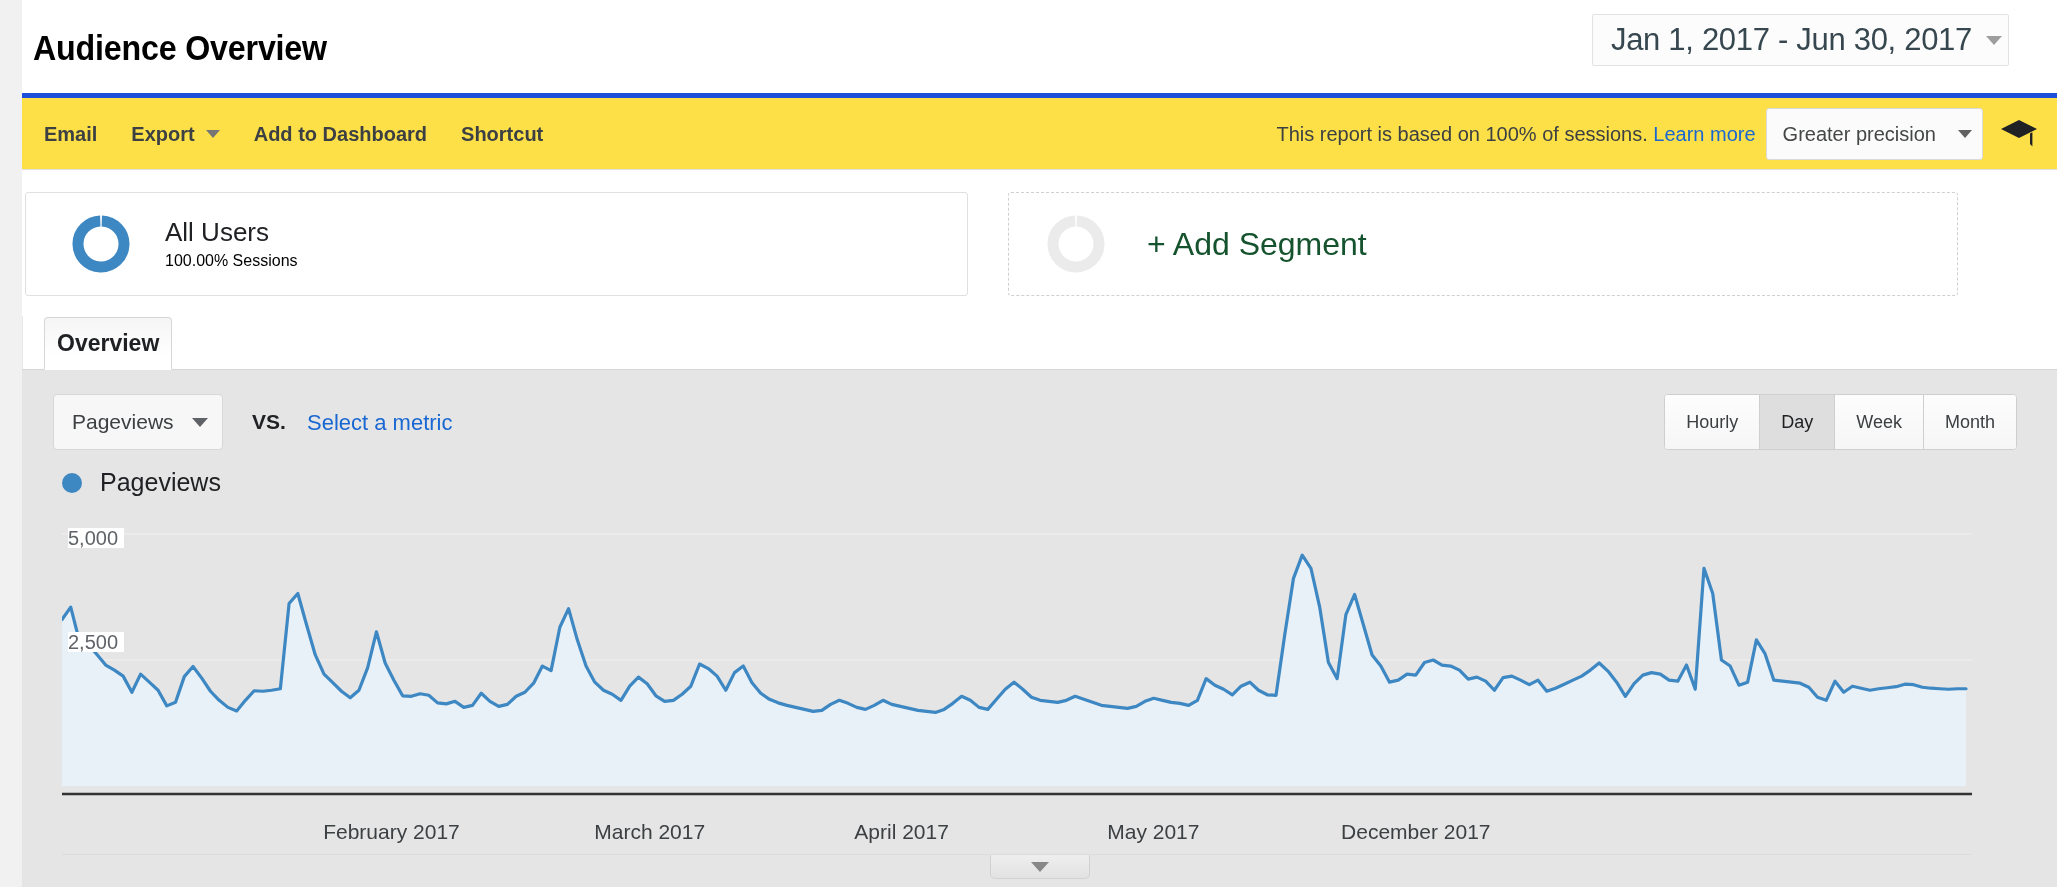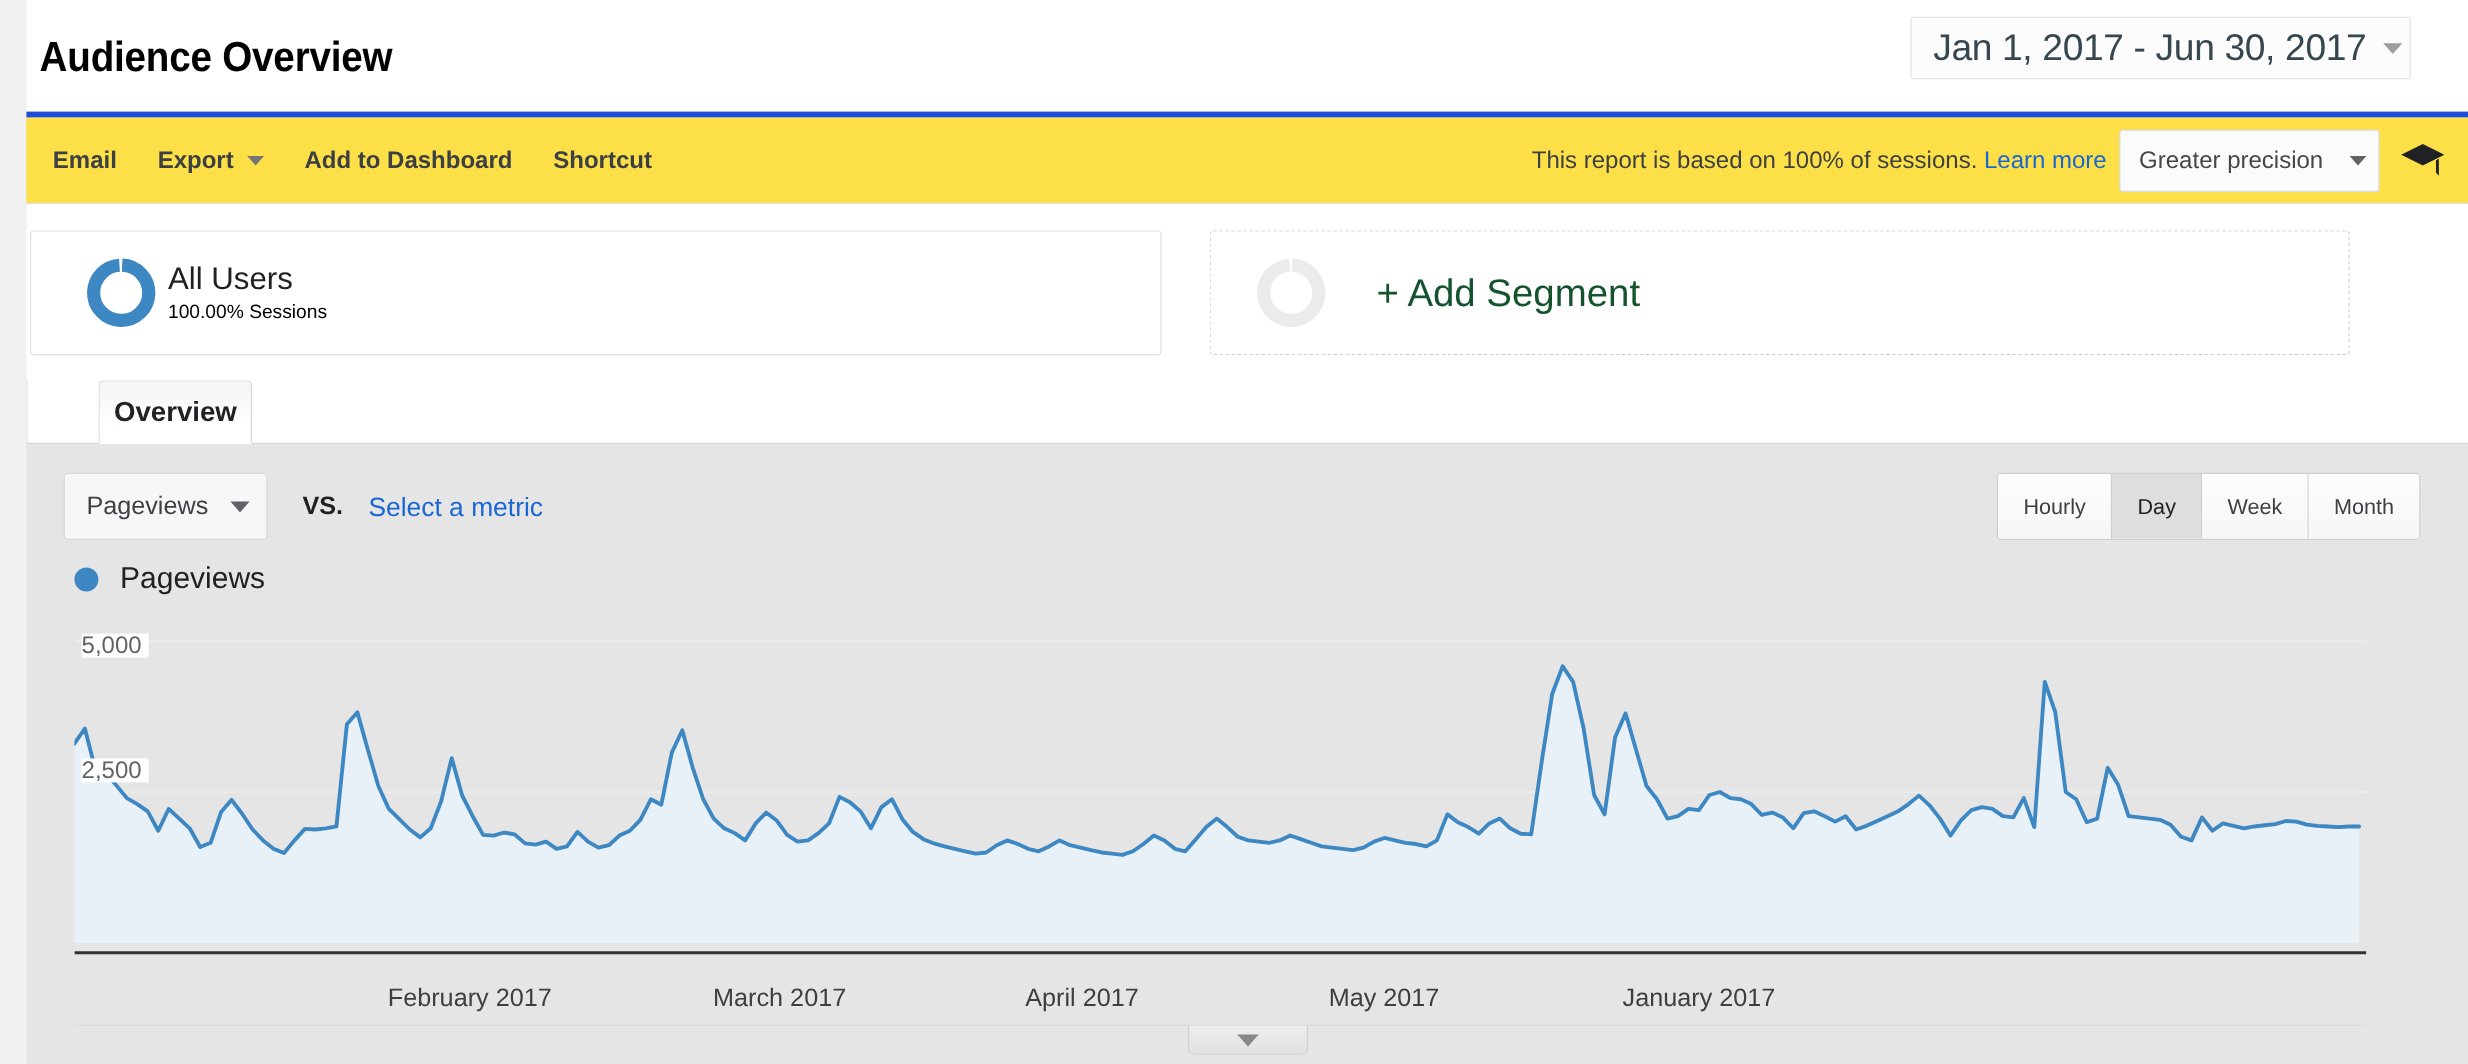--- a/index.html
+++ b/index.html
@@ -189,21 +189,21 @@
     width: 950px;
     border: 1px dashed #d0d0d0;
     border-radius: 3px;
     background: #ffffff;
     padding-left: 36px;
   }
   .donut {
     width: 62px; height: 62px;
     flex: 0 0 auto;
   }
-  .segment-text { margin-left: 8px; }
+  .segment-text { margin-left: 33px; }
   .segment-title {
     font-size: 26px;
     color: #202124;
     line-height: 1.15;
     white-space: nowrap;
   }
   .segment-sub {
     font-size: 16px;
     color: #000000;
     margin-top: 5px;
@@ -234,21 +234,20 @@
     height: 53px;
     padding: 0 12px;
     display: flex;
     align-items: center;
     background: linear-gradient(to bottom, #f5f5f5 0%, #ffffff 75%);
     border: 1px solid #d6d6d6;
     border-bottom: 1px solid #ffffff;
     border-radius: 4px 4px 0 0;
     box-sizing: border-box;
     z-index: 2;
-    margin-left: 38px;
   }
   .tab-label {
     font-size: 23px;
     font-weight: 700;
     color: #202124;
     white-space: nowrap;
   }
 
   
   .chart-panel {
@@ -523,21 +522,21 @@
         </svg>
       <div class="ytick top">5,000</div>
       <div class="ytick mid">2,500</div>
     </div>
 
     <div class="xaxis" id="xaxis">
         <div class="xtick" style="left: 329.475px;">February 2017</div>
         <div class="xtick" style="left: 587.707px;">March 2017</div>
         <div class="xtick" style="left: 839.636px;">April 2017</div>
         <div class="xtick" style="left: 1091.37px;">May 2017</div>
-        <div class="xtick" style="left: 1353.81px;">January 2017</div>
+        <div class="xtick" style="left: 1353.81px;">December 2017</div>
       </div>
 
     <div class="bottom-rule"></div>
     <div class="expander">
       <span class="caret"></span>
     </div>
   </div>
 
 </div>
 

